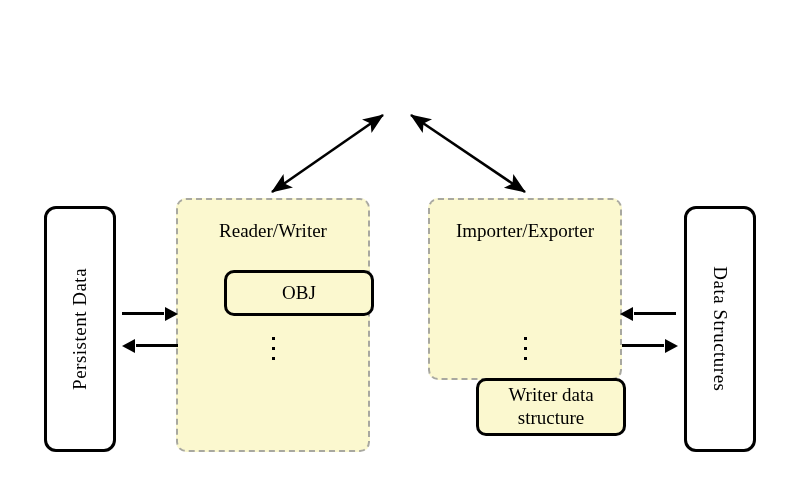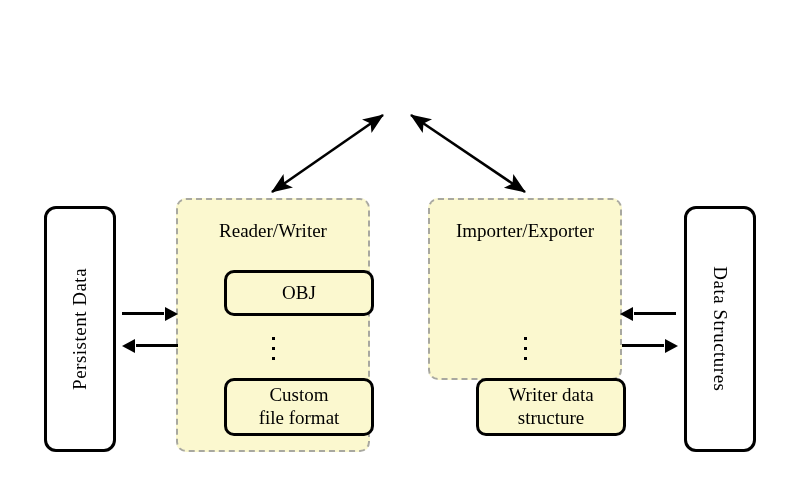--- a/index.html
+++ b/index.html
@@ -205,26 +205,20 @@
   <div class="group" id="group-reader-writer">
     <div class="group-title">Reader/Writer</div>
     <div class="leaf top">
       <span>OBJ</span>
     </div>
     <div class="vdots">
       <span></span>
       <span></span>
       <span></span>
     </div>
-    <div class="leaf bottom">
-      <span>
-        <span>Custom</span><br>
-        <span>file format</span>
-      </span>
-    </div>
   </div>
 
   <div class="group" id="group-importer-exporter">
     <div class="group-title">Importer/Exporter</div>
     <div class="vdots">
       <span></span>
       <span></span>
       <span></span>
     </div>
     <div class="leaf bottom">

